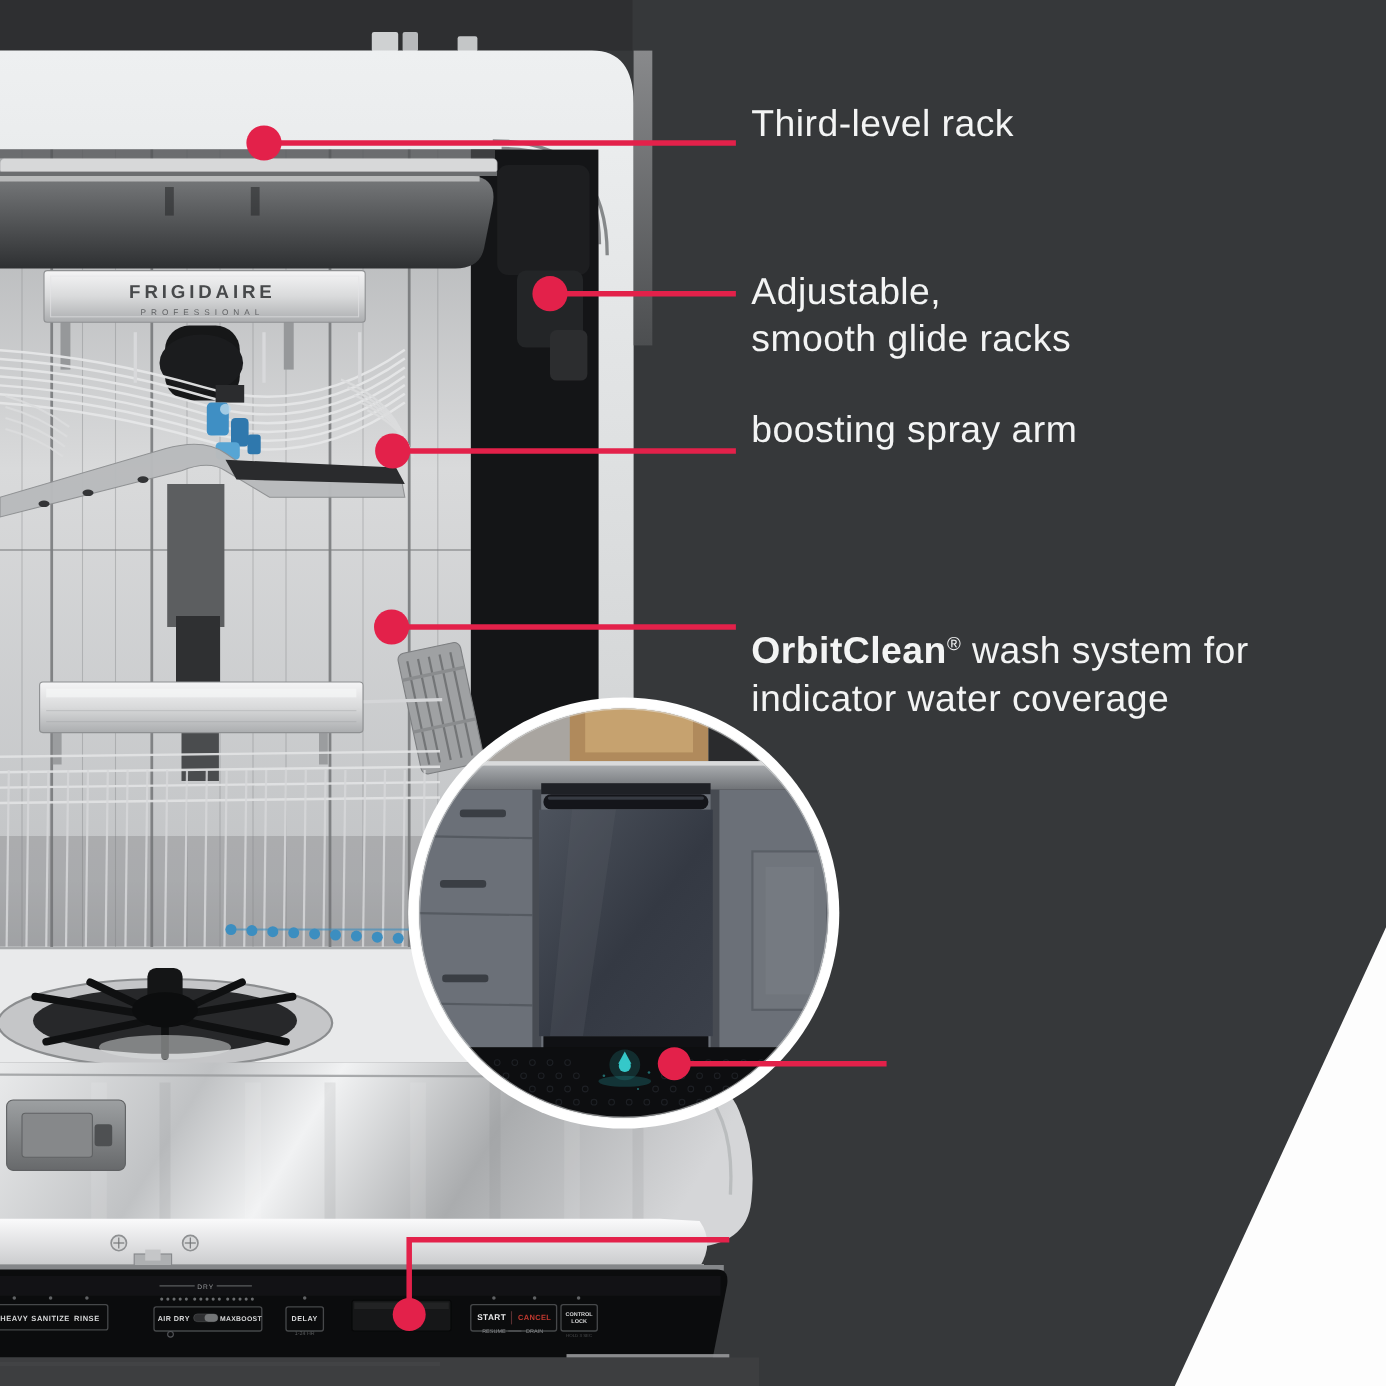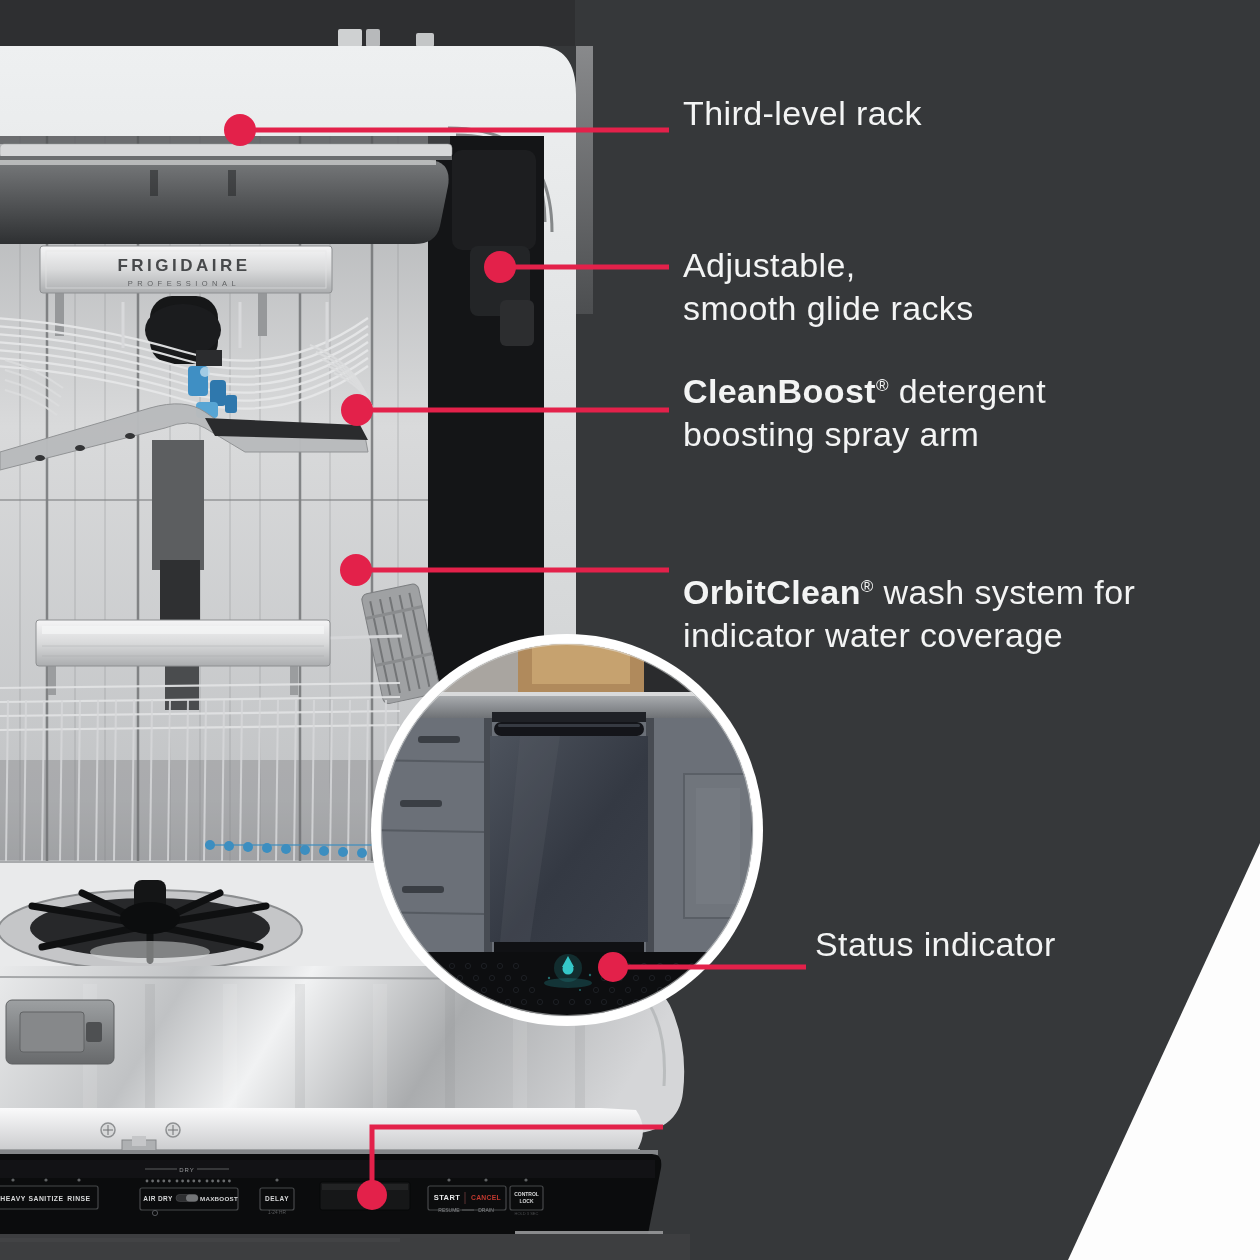--- a/index.html
+++ b/index.html
@@ -535,31 +535,27 @@
   <div class="callout-text" style="left:683px;top:92px;">
     <span>Third-level rack</span>
   </div>
 
   <div class="callout-text" style="left:683px;top:244px;">
     <div>Adjustable,</div>
     <div>smooth glide racks</div>
   </div>
 
   <div class="callout-text" style="left:683px;top:370px;">
-    <div>
-      <span class="b">CleanBoost</span><sup>®</sup><span> detergent</span>
-    </div>
     <div>boosting spray arm</div>
   </div>
 
   <div class="callout-text" style="left:683px;top:529px;margin-top:42px;">
     <div>
       <span class="b">OrbitClean</span><sup>®</sup><span> wash system for</span>
     </div>
     <div>indicator water coverage</div>
   </div>
 
   <div class="callout-text" style="left:815px;top:923px;">
-    <div>Status indicator</div>
   </div>
 
 
 </div>
 
 </body></html>

